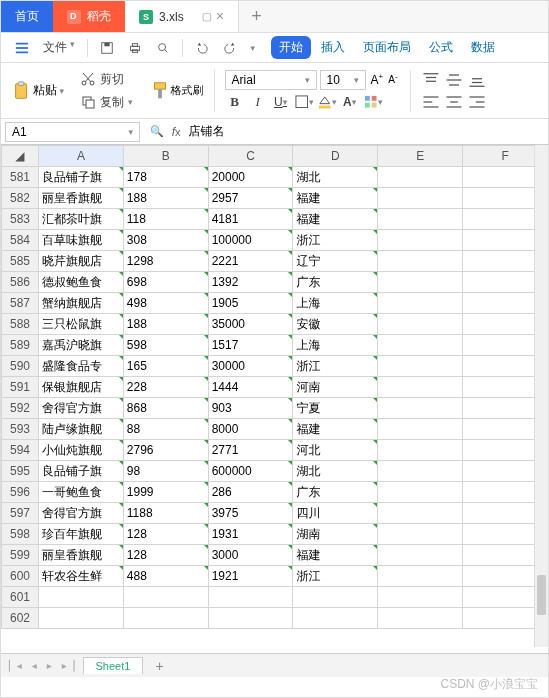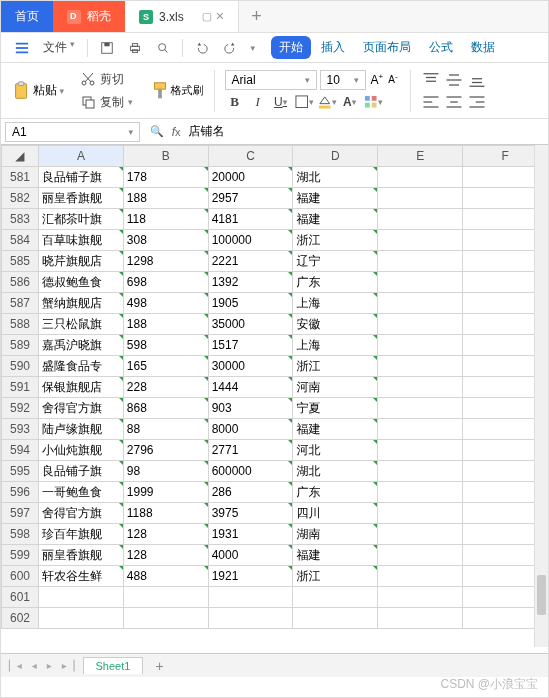--- a/index.html
+++ b/index.html
@@ -466,21 +466,21 @@
           <td class="gm">128</td>
           <td class="gm">1931</td>
           <td class="gm">湖南</td>
           <td></td>
           <td></td>
         </tr>
         <tr>
           <td class="rowh">599</td>
           <td class="gm">丽皇香旗舰</td>
           <td class="gm">128</td>
-          <td class="gm">4000</td>
+          <td class="gm">3000</td>
           <td class="gm">福建</td>
           <td></td>
           <td></td>
         </tr>
         <tr>
           <td class="rowh">600</td>
           <td class="gm">轩农谷生鲜</td>
           <td class="gm">488</td>
           <td class="gm">1921</td>
           <td class="gm">浙江</td>

